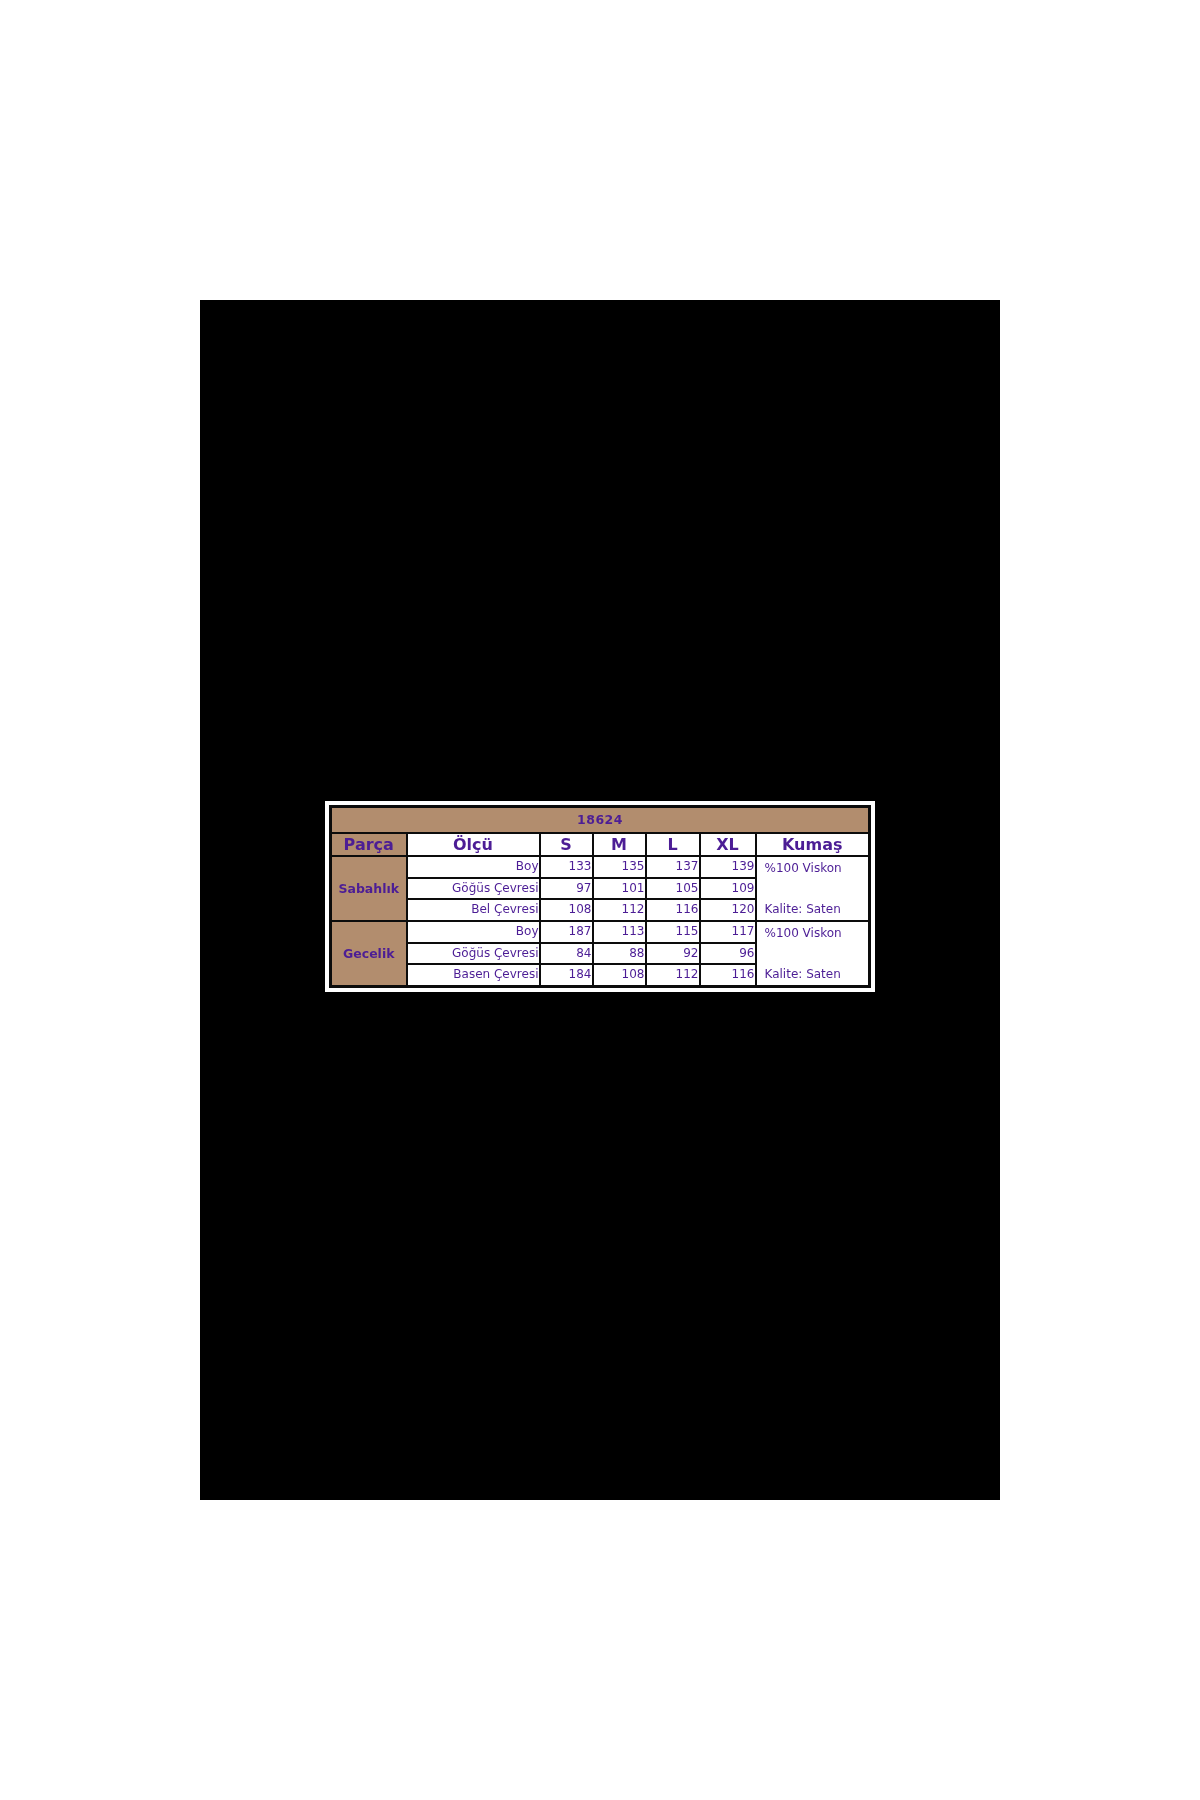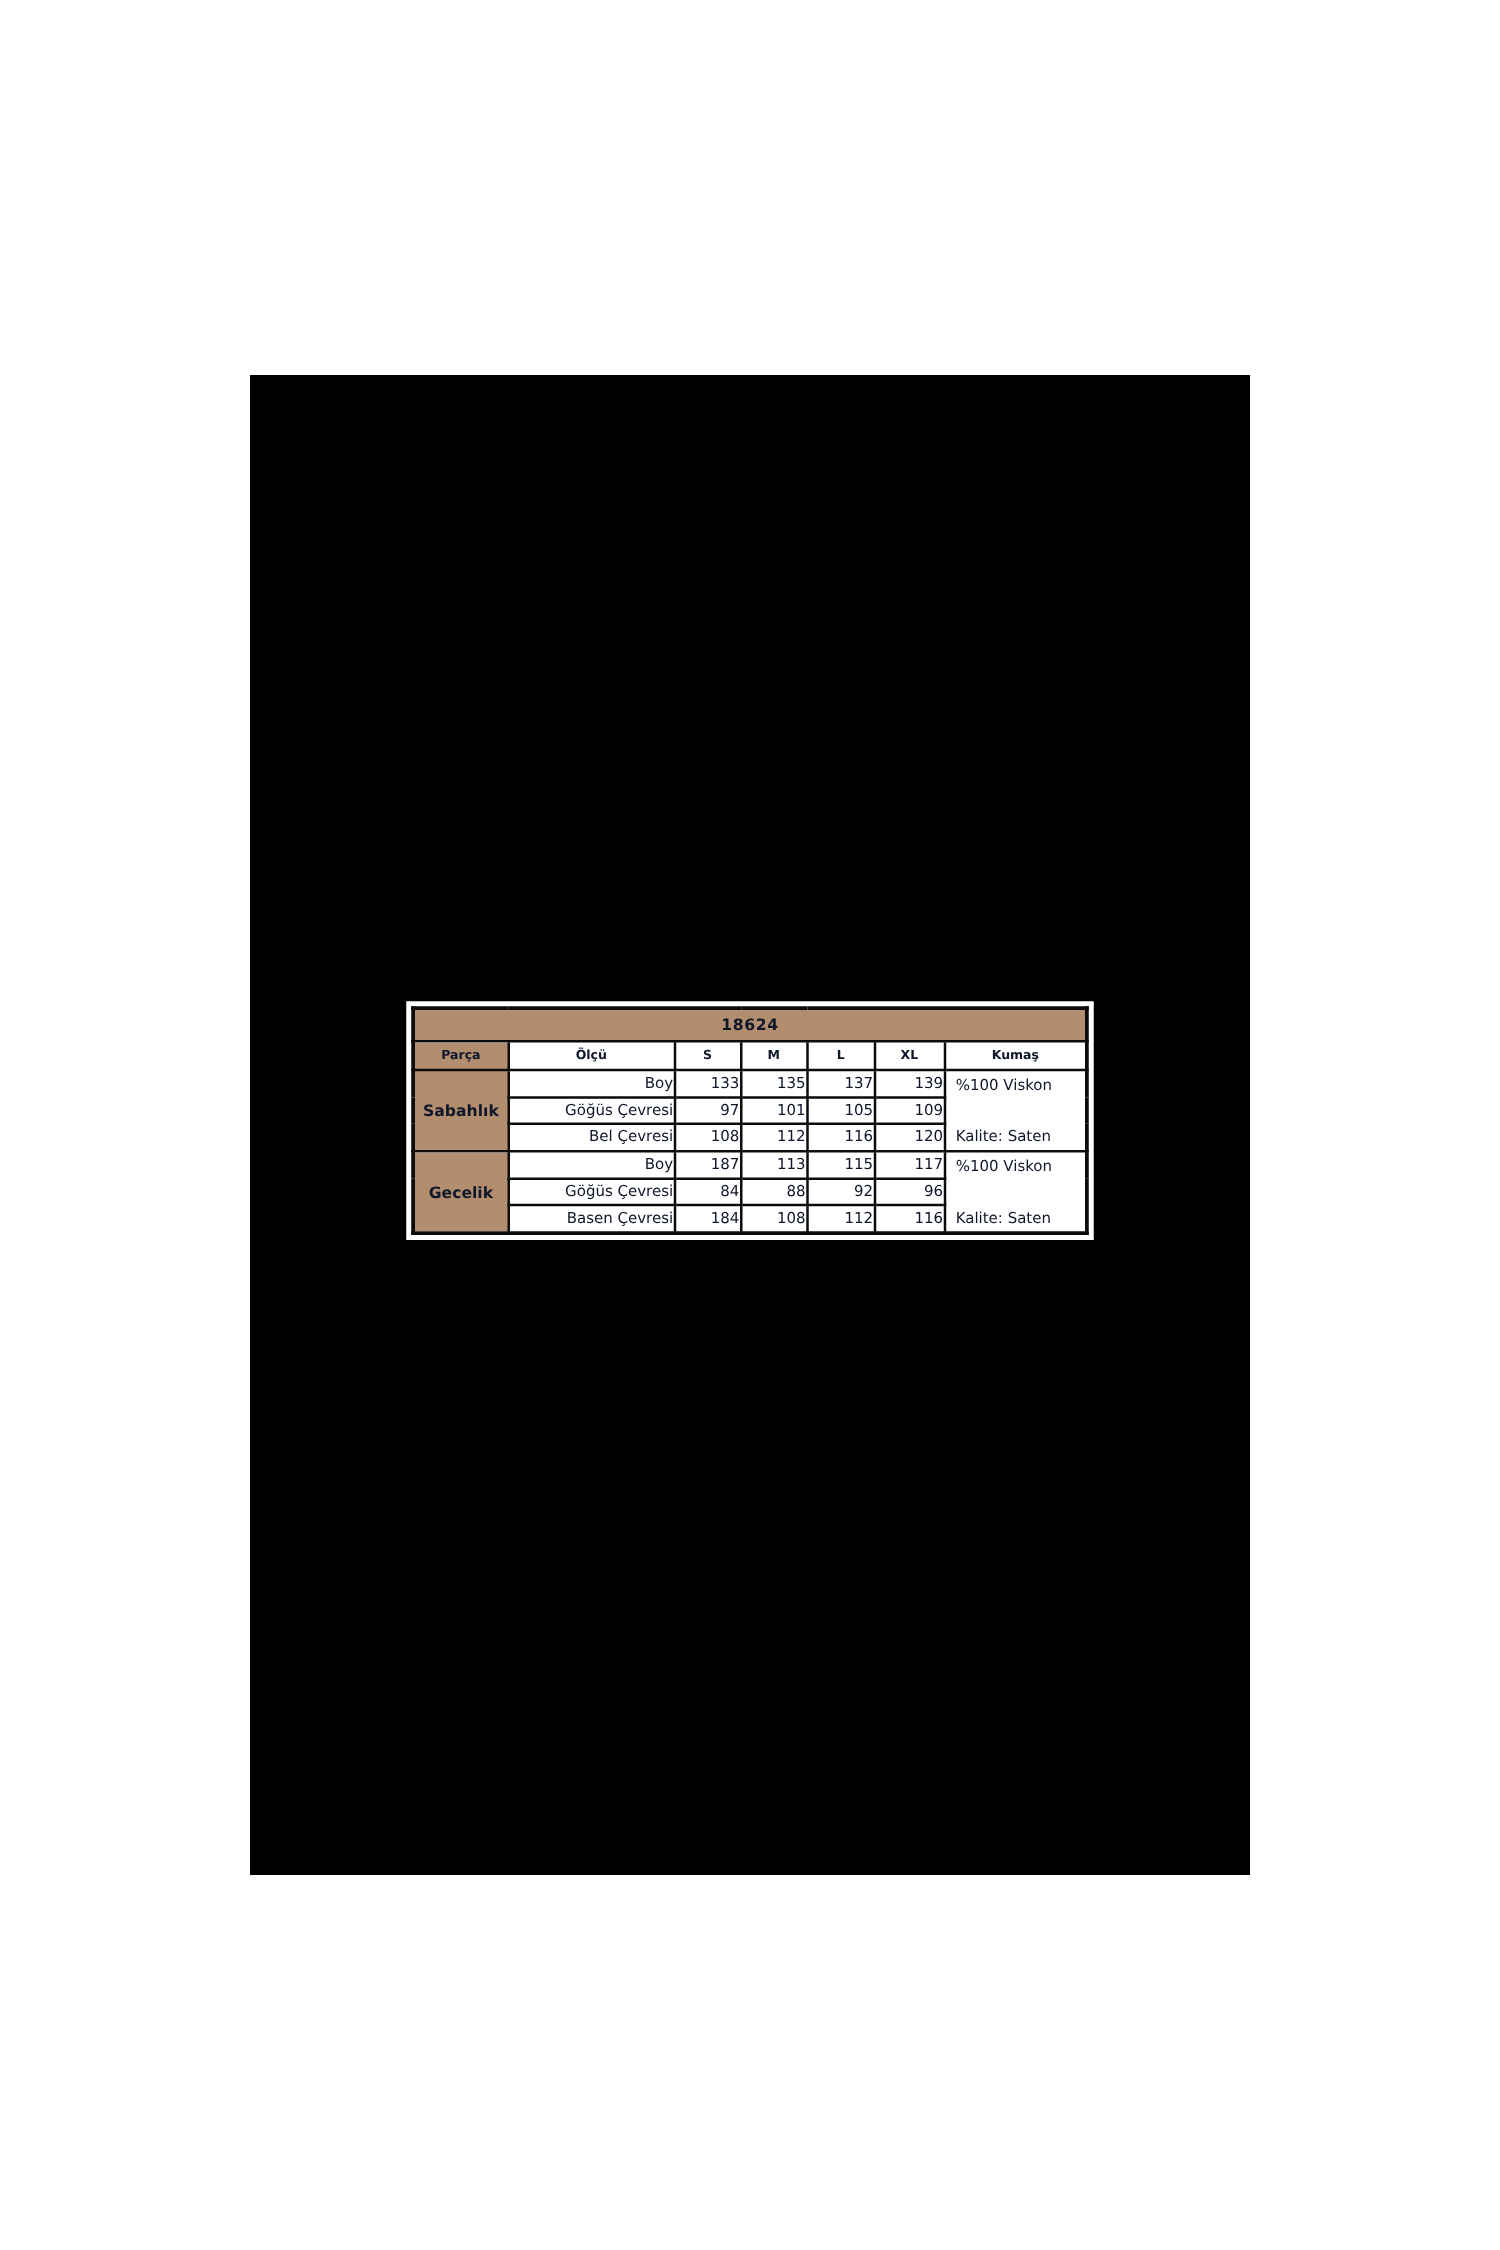--- a/index.html
+++ b/index.html
@@ -39,35 +39,35 @@
     border-collapse: collapse;
     table-layout: fixed;
     background: #ffffff;
   }
   table.size-table, table.size-table td, table.size-table th {
     border: 2px solid #0c0c0c;
   }
   table.size-table { border-width: 3px; }
   td, th {
     padding: 0;
-    color: #0f172a;
+    color: #4c1d95;
     font-size: 12px;
     line-height: 1.1;
     overflow: hidden;
     white-space: nowrap;
   }
   .tan { background: #b28d6e; }
   .bold { font-weight: bold; }
   .center { text-align: center; vertical-align: middle; }
   .code-cell {
     height: 24px;
     font-size: 12.5px;
     letter-spacing: 0.5px;
   }
-  .colhdr { height: 21px; font-size: 10px; }
+  .colhdr { height: 21px; font-size: 16px; }
   .measure-cell {
     text-align: right;
     vertical-align: middle;
     padding-left: 4px;
   }
   .value-cell { text-align: right; vertical-align: middle; }
   .part-cell { font-size: 12.5px; }
   .fabric-cell { vertical-align: middle; }
   .fabric-inner {
     display: flex;

